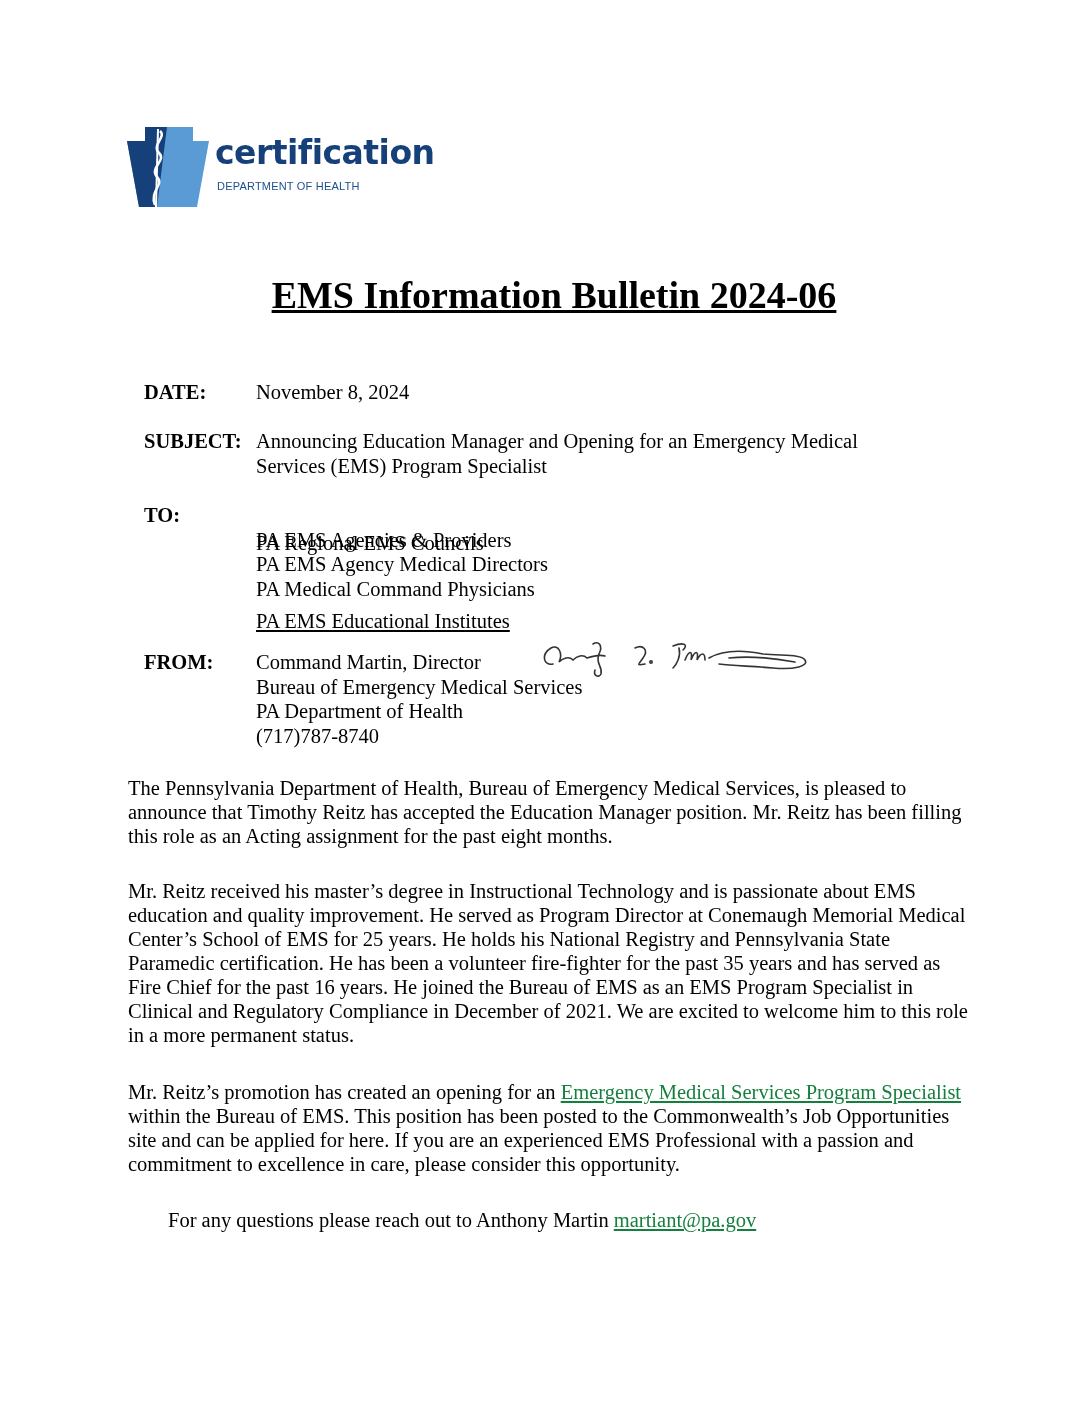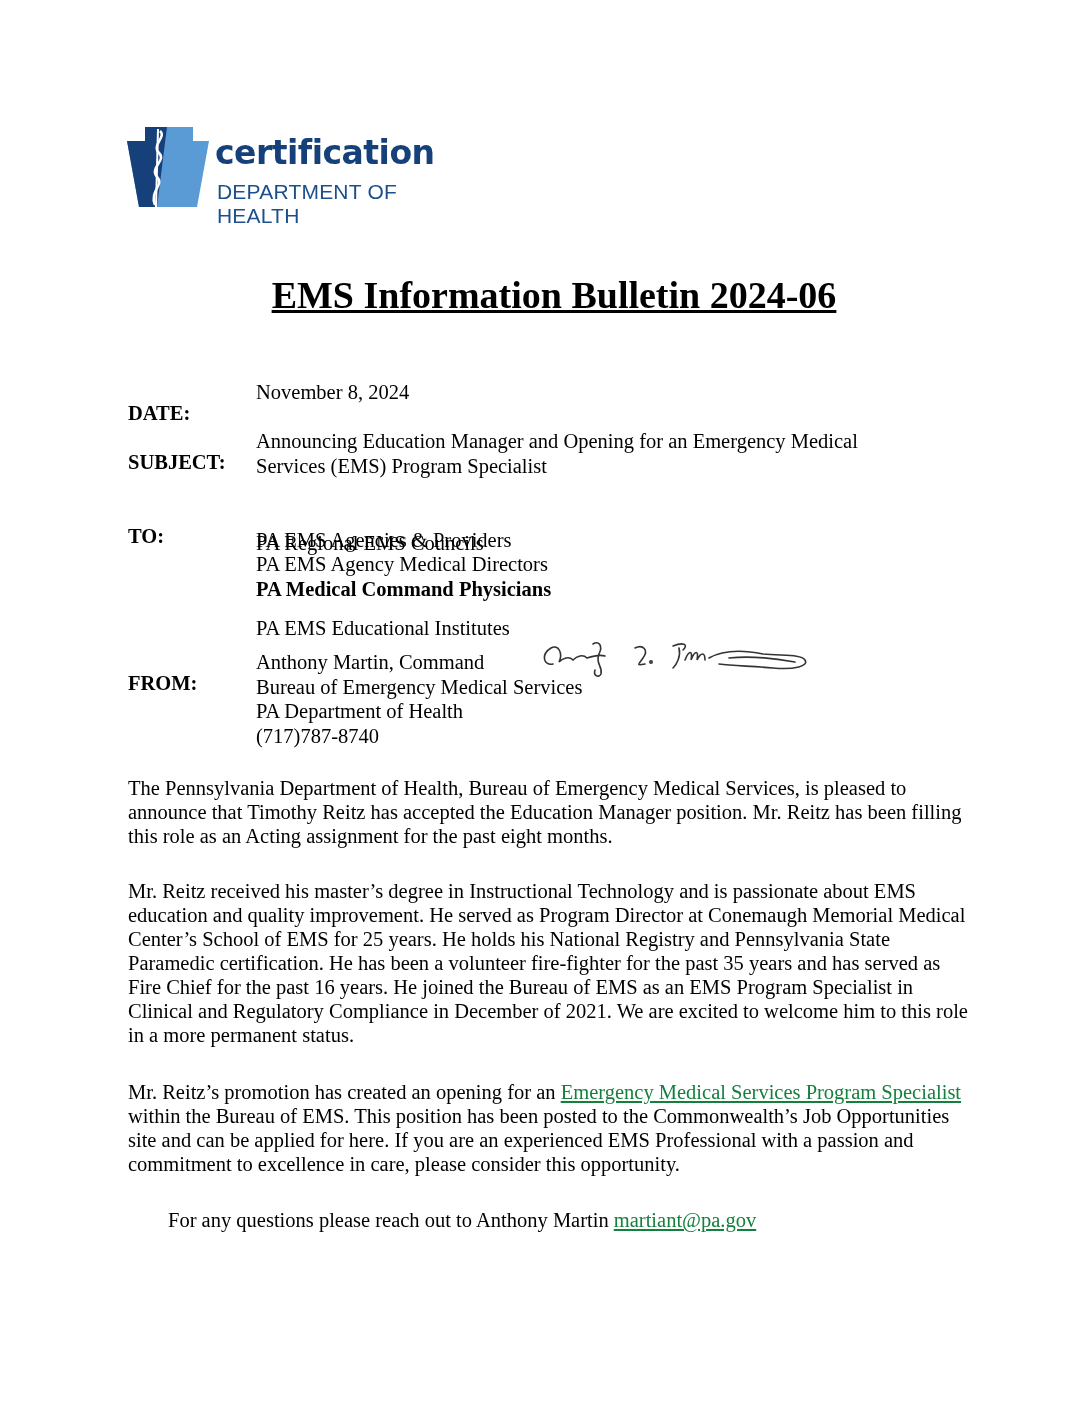--- a/index.html
+++ b/index.html
@@ -2,25 +2,25 @@
 <html><head>
 <meta charset="utf-8">
 <style>
   html, body { margin: 0; padding: 0; background: #ffffff; }
   body { width: 1088px; height: 1408px; position: relative; overflow: hidden;
          font-family: "Liberation Serif", "DejaVu Serif", serif; color: #000; }
   .logo { position: absolute; left: 127px; top: 127px; width: 330px; height: 82px; }
   .logo-word { position: absolute; left: 88px; top: 6px; font-family: "DejaVu Sans", "Liberation Sans", sans-serif;
                font-weight: bold; font-size: 33px; color: #16407a; letter-spacing: -0.5px; }
   .logo-sub { position: absolute; left: 90px; top: 53px; font-family: "Liberation Sans", "DejaVu Sans", sans-serif;
-              font-size: 21px; color: #1d4f8c; letter-spacing: 0.2px; }
+              font-size: 11px; color: #1d4f8c; letter-spacing: 0.2px; }
   .title { position: absolute; left: 0; width: 1088px; top: 273px; text-align: center;
            font-size: 38px; font-weight: bold; text-decoration: underline; padding-left: 10px; }
   .hdr { position: absolute; left: 128px; font-size: 20.5px; line-height: 24.6px; }
-  .hdr .lbl { position: absolute; left: 0; font-weight: bold; white-space: nowrap; margin-top: 21px; }
+  .hdr .lbl { position: absolute; left: 16px; font-weight: bold; white-space: nowrap; }
   .hdr .val { position: absolute; left: 128px; white-space: nowrap; }
   .para { position: absolute; left: 128px; width: 840px; font-size: 20.5px; line-height: 24px; font-family: Liberation Serif, serif; }
   .para p { margin: 0; }
   a { color: #15803d; text-decoration: underline; }
   .sig { position: absolute; left: 533px; top: 636px; width: 282px; height: 42px; }
 </style>
 </head>
 <body>
 
 <div class="logo">
@@ -45,27 +45,27 @@
   <span class="lbl">SUBJECT:</span>
   <span class="val" style="top:0;">Announcing Education Manager and Opening for an Emergency Medical</span>
   <span class="val" style="top:24.6px;">Services (EMS) Program Specialist</span>
 </div>
 
 <div class="hdr" style="top:503px;">
   <span class="lbl">TO:</span>
   <span class="val" style="top:0;margin-top:28px;">PA Regional EMS Councils</span>
   <span class="val" style="top:24.6px;">PA EMS Agencies &amp; Providers</span>
   <span class="val" style="top:49.2px;">PA EMS Agency Medical Directors</span>
-  <span class="val" style="top:73.8px;font-weight:bold;">PA Medical Command Physicians</span>
-  <span class="val" style="top:113px;">PA EMS Educational Institutes</span>
+  <span class="val" style="top:73.8px;">PA Medical Command Physicians</span>
+  <span class="val" style="top:106px;text-decoration:underline;">PA EMS Educational Institutes</span>
 </div>
 
 <div class="hdr" style="top:650px;">
   <span class="lbl">FROM:</span>
-  <span class="val" style="top:0;">Anthony Martin, Command</span>
+  <span class="val" style="top:0;">Command Martin, Director</span>
   <span class="val" style="top:24.6px;">Bureau of Emergency Medical Services</span>
   <span class="val" style="top:49.2px;">PA Department of Health</span>
   <span class="val" style="top:73.8px;">(717)787-8740</span>
 </div>
 
 <svg class="sig" viewBox="0 0 282 42">
   <g fill="none" stroke="#333" stroke-width="1.6" stroke-linecap="round">
     <path d="M20 28 C10 30 8 18 18 12 C26 8 30 18 26 26 C30 22 36 20 40 24 C44 20 50 18 54 22 C60 20 66 18 72 20"></path>
     <path d="M60 8 C66 4 70 10 66 18 C62 28 70 30 68 38 C66 42 60 40 62 34"></path>
     <path d="M102 12 C110 8 116 14 110 22 C106 28 102 30 112 28"></path>

